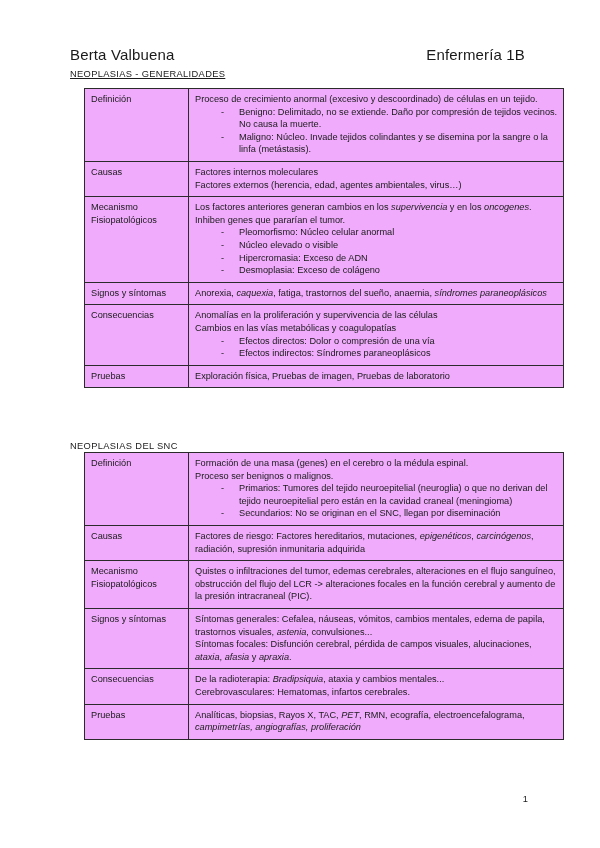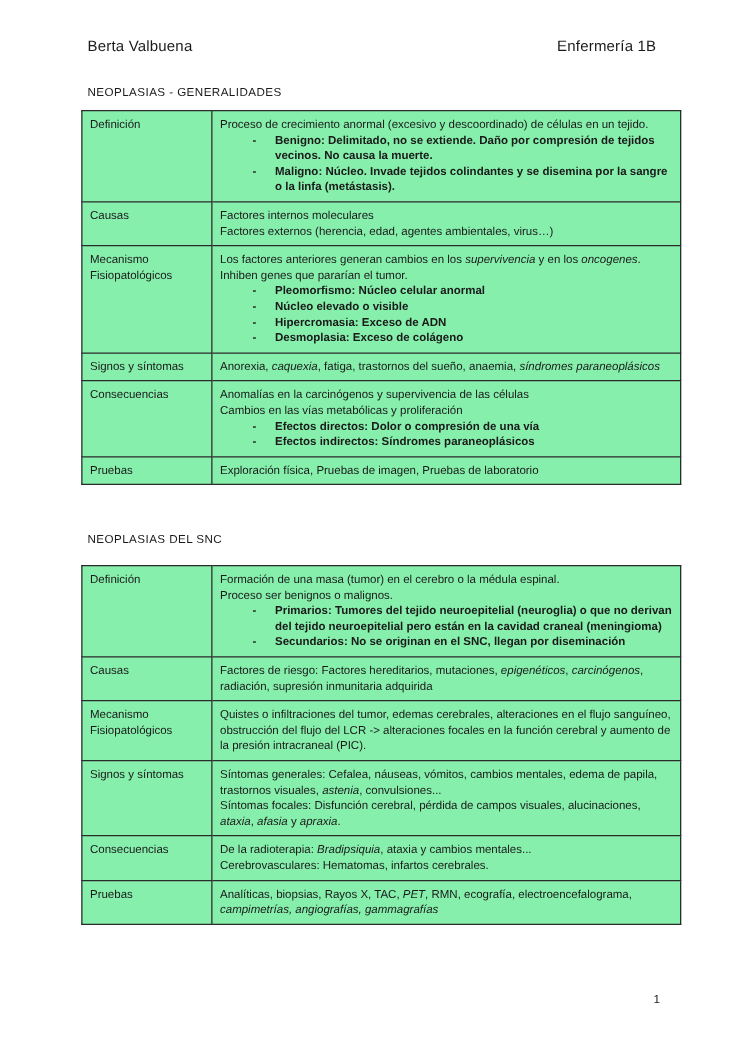--- a/index.html
+++ b/index.html
@@ -25,47 +25,47 @@
 
   
   .runhead {
     position: absolute;
     left: 70px;
     top: 30px;
     width: 455px;
     display: flex;
     justify-content: space-between;
     align-items: baseline;
-    font-size: 12px;
+    font-size: 15px;
     letter-spacing: 0.15px;
     color: #1a1a1a;
   }
   .runhead .author { white-space: nowrap; }
-  .runhead .course { white-space: nowrap; }
+  .runhead .course { white-space: nowrap; margin-top: 16px; }
 
   
   .section-title {
     position: absolute;
     left: 70px;
     font-size: 9.3px;
     letter-spacing: 0.35px;
     color: #1a1a1a;
     white-space: nowrap;
   }
-  #title-1 { top: 69px; }
-  #title-2 { top: 426px; }
+  #title-1 { top: 69px; text-decoration: underline; }
+  #title-2 { top: 441px; }
 
   
   table.sheet {
     position: absolute;
-    left: 65px;
+    left: 84px;
     width: 455px;
     border-collapse: collapse;
     table-layout: fixed;
-    background: #86efac;
+    background: #f0abfc;
   }
   #table-1 { top: 88px; }
   #table-2 { top: 452px; }
 
   table.sheet td {
     border: 1px solid #2b2b2b;
     vertical-align: top;
     font-size: 9.2px;
     line-height: 12.6px;
     padding: 4px 5px 5px 6px;
@@ -82,21 +82,20 @@
 
   ul.dashes {
     list-style: none;
     margin: 0;
     padding: 0 0 0 26px;
   }
   ul.dashes > li {
     position: relative;
     padding-left: 18px;
     margin: 0;
-    font-weight: bold;
   }
   ul.dashes > li::before {
     content: "-";
     position: absolute;
     left: 0;
     top: 0;
   }
   i, em { font-style: italic; }
 
   
@@ -152,22 +151,22 @@
         </tr>
         <tr>
           <td class="label">Signos y síntomas</td>
           <td class="body">
             <p class="lead">Anorexia, <i>caquexia</i>, fatiga, trastornos del sueño, anaemia, <i>síndromes paraneoplásicos</i></p>
           </td>
         </tr>
         <tr>
           <td class="label">Consecuencias</td>
           <td class="body">
-            <p class="lead">Anomalías en la carcinógenos y supervivencia de las células</p>
-            <p class="lead">Cambios en las vías metabólicas y proliferación</p>
+            <p class="lead">Anomalías en la proliferación y supervivencia de las células</p>
+            <p class="lead">Cambios en las vías metabólicas y coagulopatías</p>
             <ul class="dashes">
               <li>Efectos directos: Dolor o compresión de una vía</li>
               <li>Efectos indirectos: Síndromes paraneoplásicos</li>
             </ul>
           </td>
         </tr>
         <tr>
           <td class="label">Pruebas</td>
           <td class="body">
             <p class="lead">Exploración física, Pruebas de imagen, Pruebas de laboratorio</p>
@@ -175,21 +174,21 @@
         </tr>
       </tbody>
   </table>
 
   <div class="section-title" id="title-2">NEOPLASIAS DEL SNC</div>
   <table class="sheet" id="table-2">
     <tbody>
         <tr>
           <td class="label">Definición</td>
           <td class="body">
-            <p class="lead">Formación de una masa (tumor) en el cerebro o la médula espinal.</p>
+            <p class="lead">Formación de una masa (genes) en el cerebro o la médula espinal.</p>
             <p class="lead">Proceso ser benignos o malignos.</p>
             <ul class="dashes">
               <li>Primarios: Tumores del tejido neuroepitelial (neuroglia) o que no derivan del tejido neuroepitelial pero están en la cavidad craneal (meningioma)</li>
               <li>Secundarios: No se originan en el SNC, llegan por diseminación</li>
             </ul>
           </td>
         </tr>
         <tr>
           <td class="label">Causas</td>
           <td class="body">
@@ -212,21 +211,21 @@
         <tr>
           <td class="label">Consecuencias</td>
           <td class="body">
             <p class="lead">De la radioterapia: <i>Bradipsiquia</i>, ataxia y cambios mentales...</p>
             <p class="lead">Cerebrovasculares: Hematomas, infartos cerebrales.</p>
           </td>
         </tr>
         <tr>
           <td class="label">Pruebas</td>
           <td class="body">
-            <p class="lead">Analíticas, biopsias, Rayos X, TAC, <i>PET</i>, RMN, ecografía, electroencefalograma, <i>campimetrías, angiografías, gammagrafías</i></p>
+            <p class="lead">Analíticas, biopsias, Rayos X, TAC, <i>PET</i>, RMN, ecografía, electroencefalograma, <i>campimetrías, angiografías, proliferación</i></p>
           </td>
         </tr>
       </tbody>
   </table>
 
   <div class="folio">1</div>
 
 </div>
 
 </body></html>

